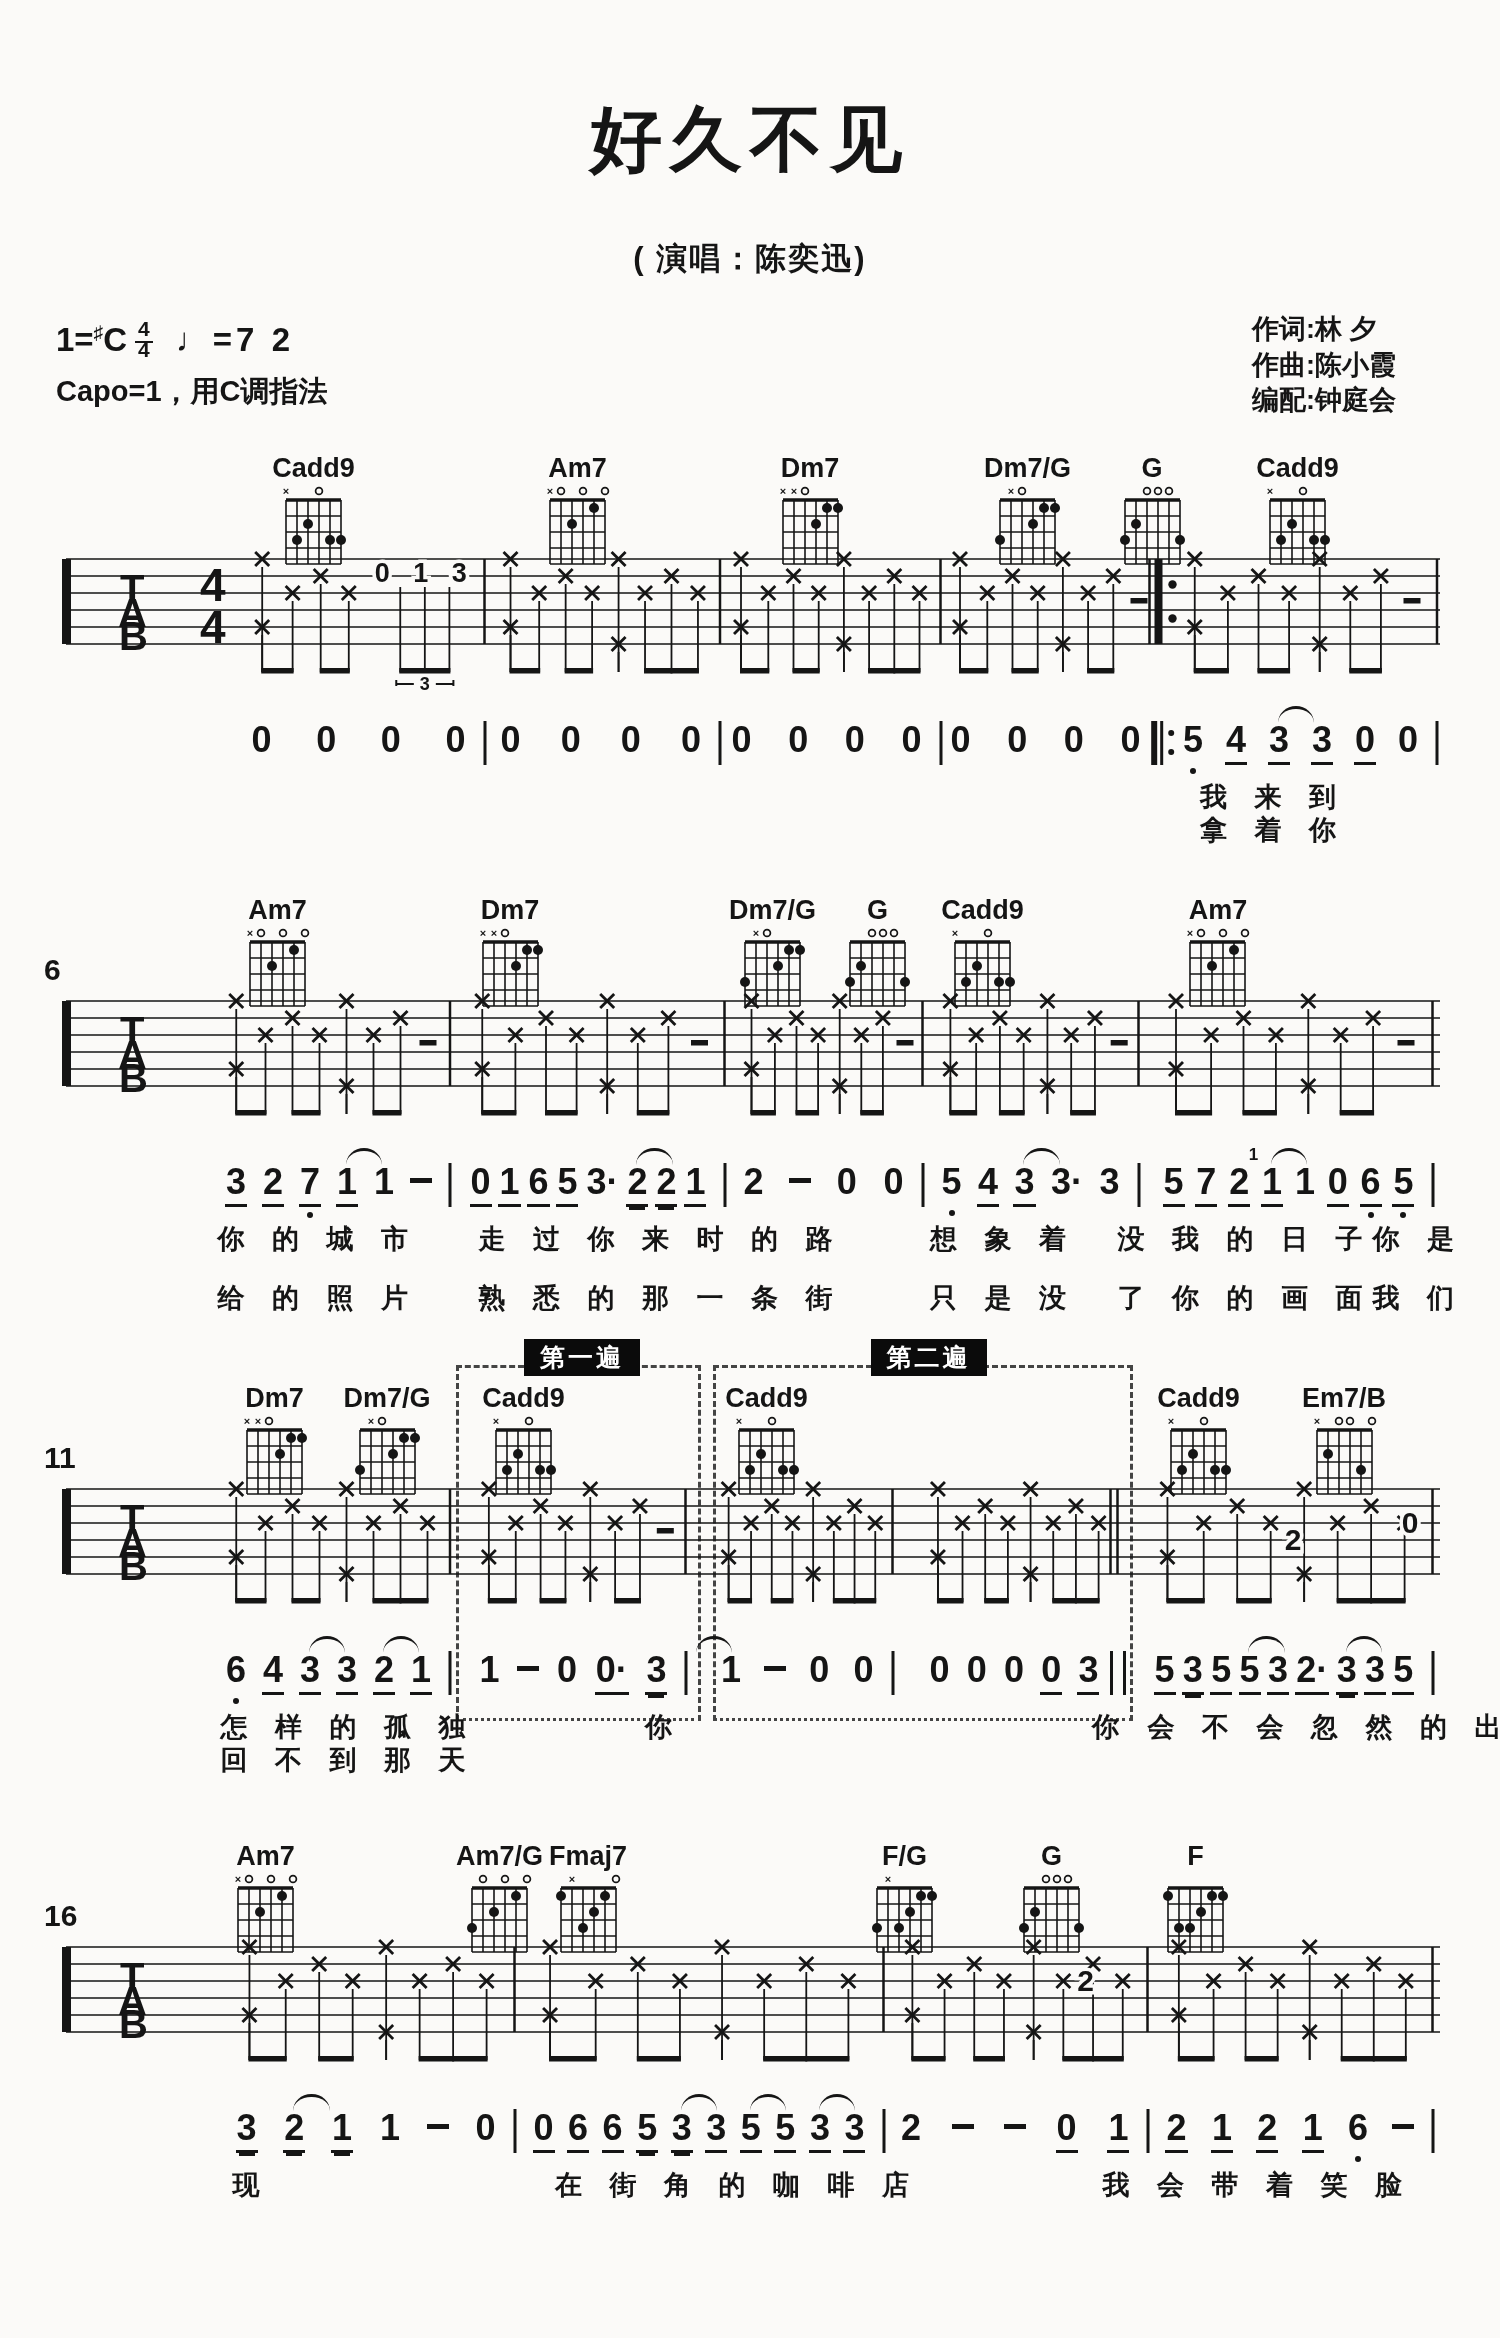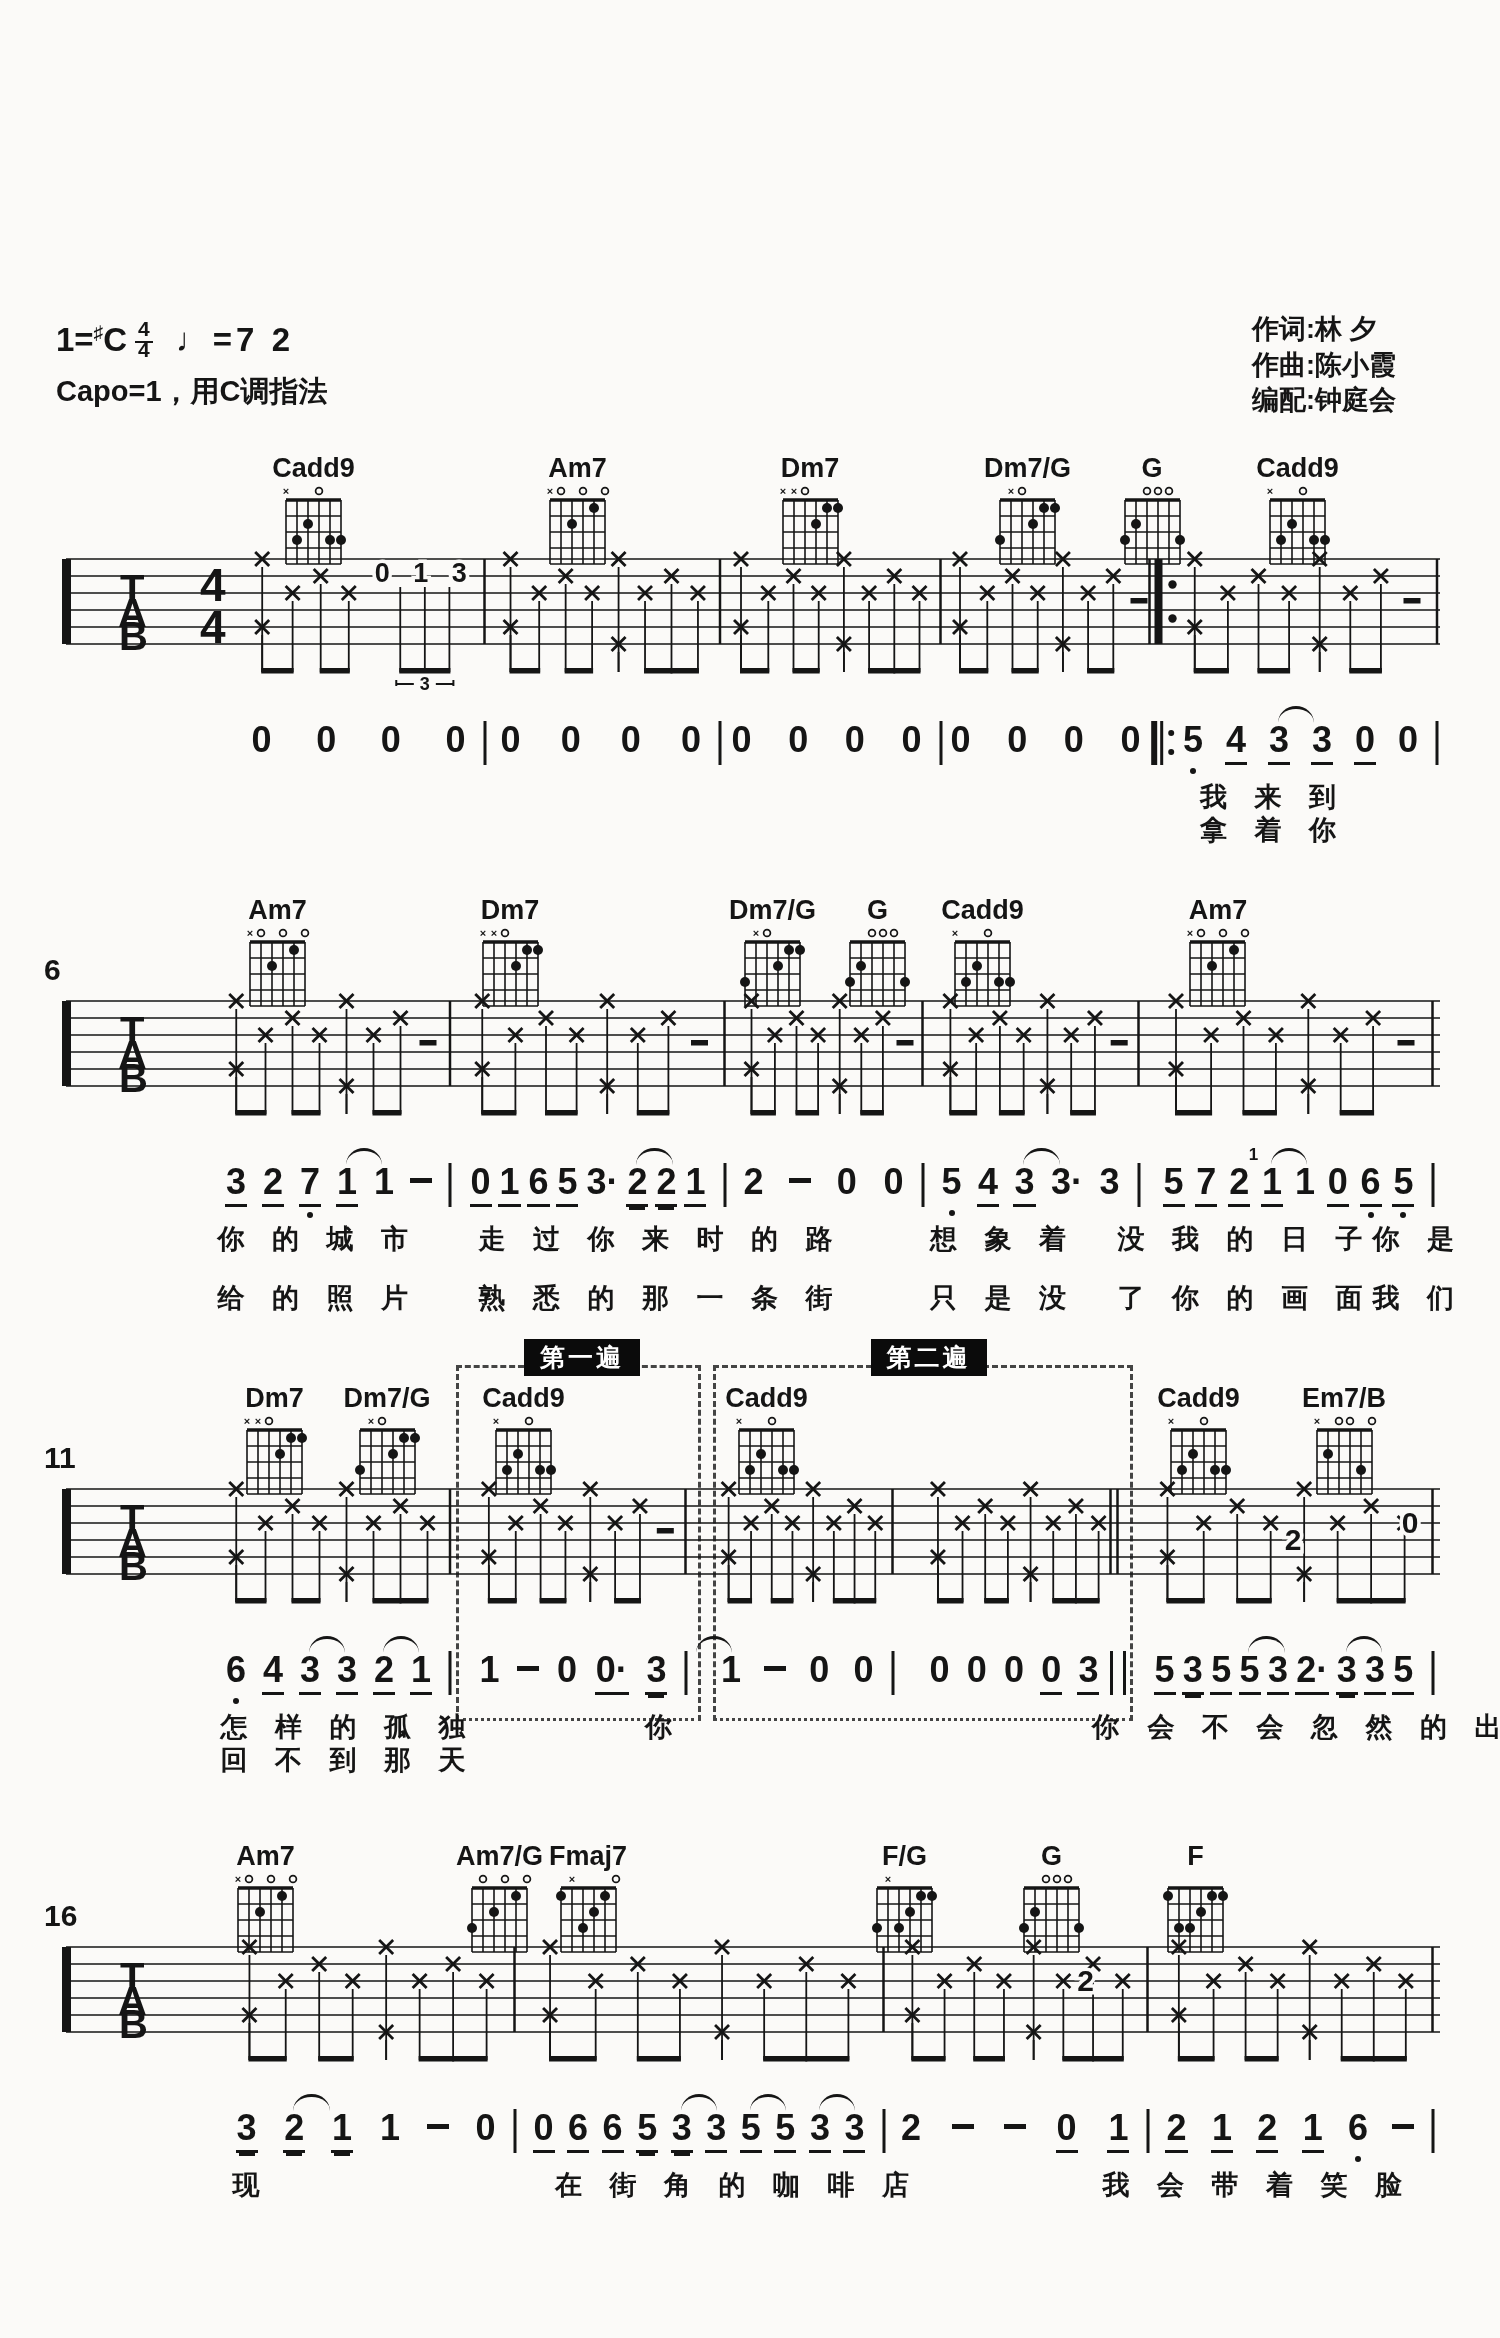--- a/index.html
+++ b/index.html
@@ -53,20 +53,22 @@
        word-spacing:18px;letter-spacing:1px;}
   .lyr span{position:absolute;white-space:nowrap;}
   .vbox{position:absolute;border:3px dashed #444;border-bottom:3px dotted #444;}
   .vbadge{position:absolute;transform:translateX(-50%);background:#0b0b0b;color:#fff;
         font-size:25px;font-weight:700;padding:2px 16px;letter-spacing:3px;white-space:nowrap;}
 </style>
 </head>
 <body>
 
 <div class="page">
+  <div class="title">好久不见</div>
+  <div class="subtitle">( 演唱：陈奕迅)</div>
 
   <div class="meta-key">
     <span><span>1=</span><sup>♯</sup><span>C</span></span><span class="frac"><span class="fx">4</span><br><span>4</span></span>
     <span class="tempo"><span>♩</span><span>=</span><span>7 2</span></span>
   </div>
   <div class="meta-capo">Capo=1，用C调指法</div>
 
   <div class="credits">
     <div>作词:林 夕</div>
     <div>作曲:陈小霞</div>

